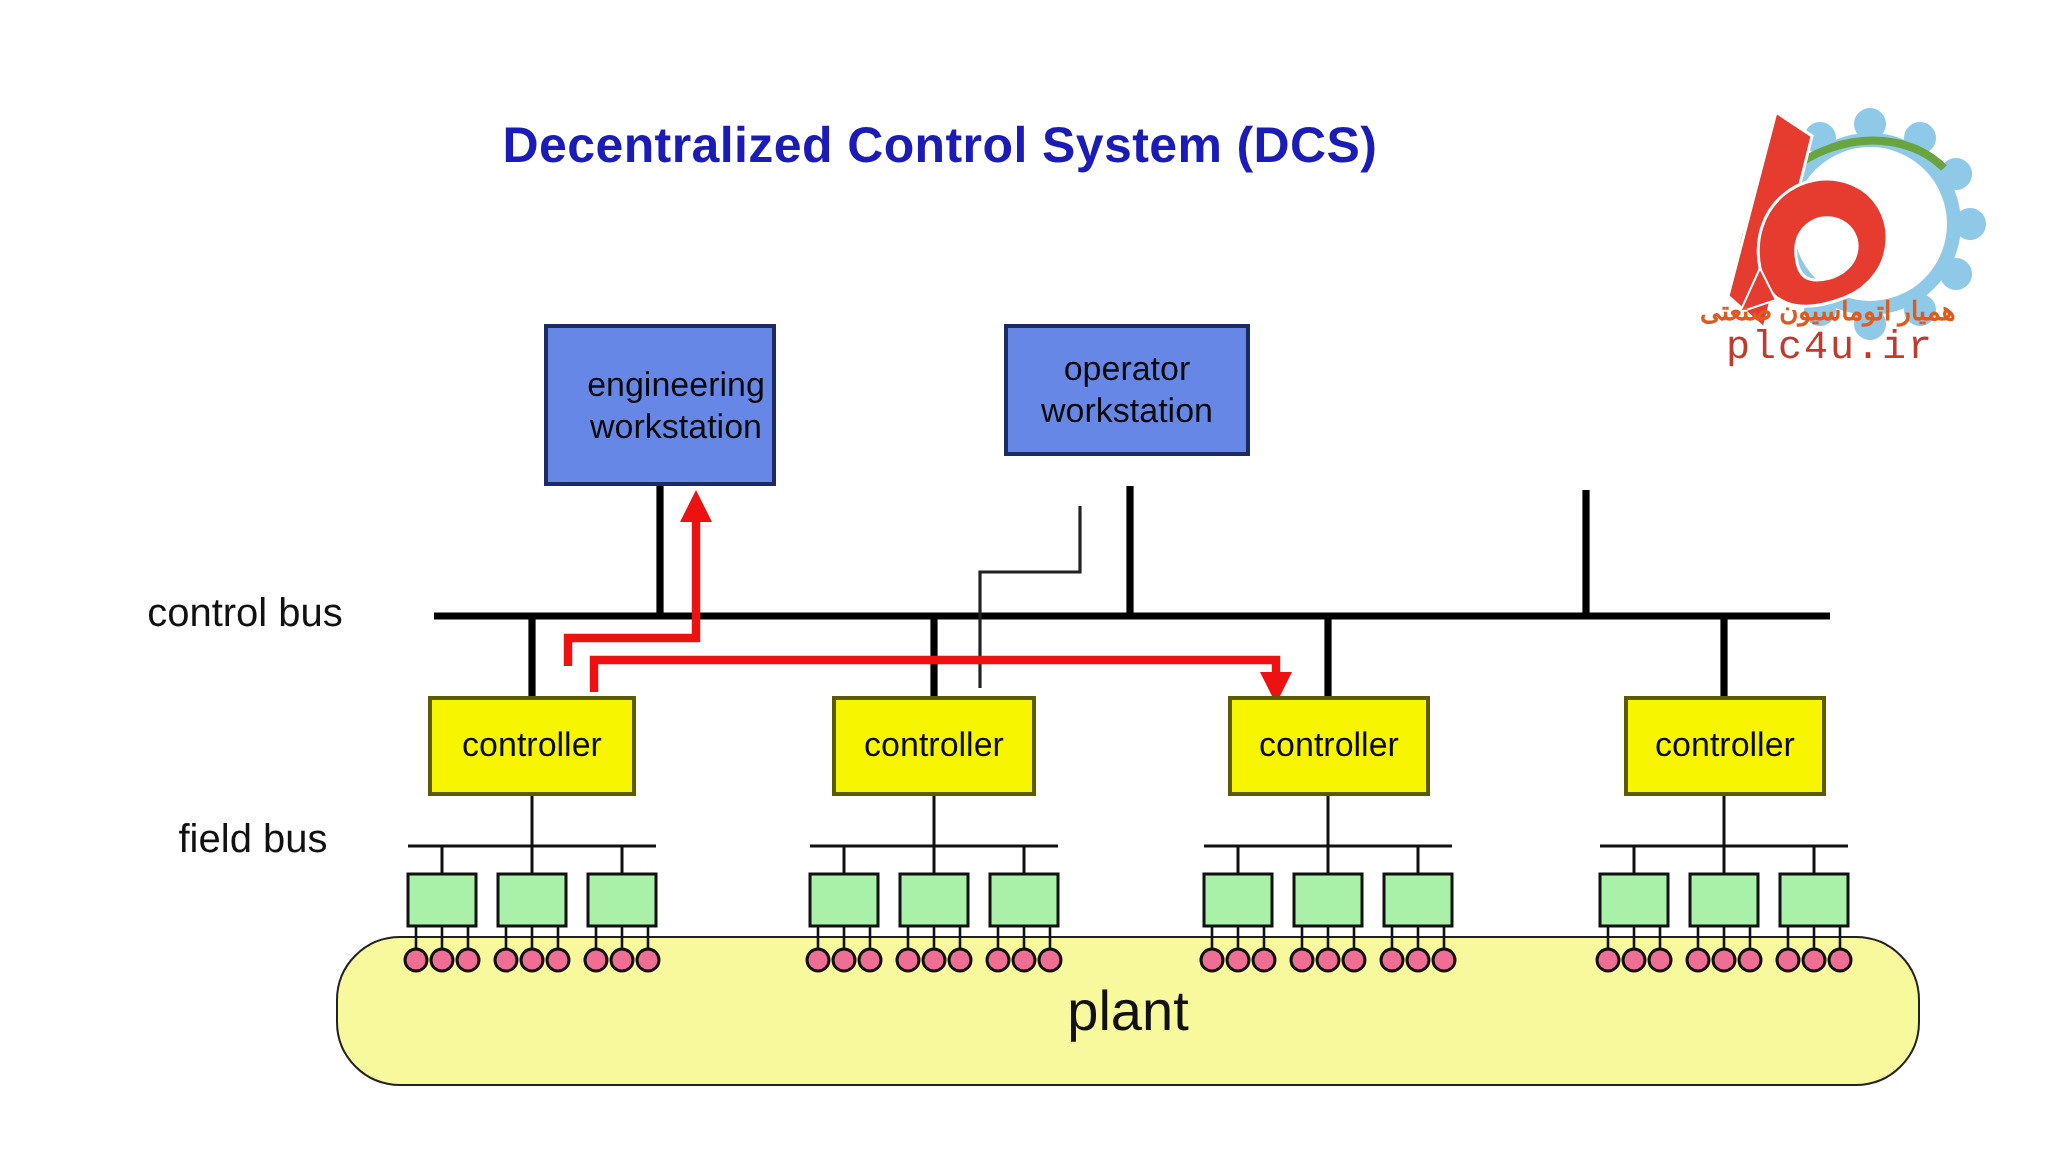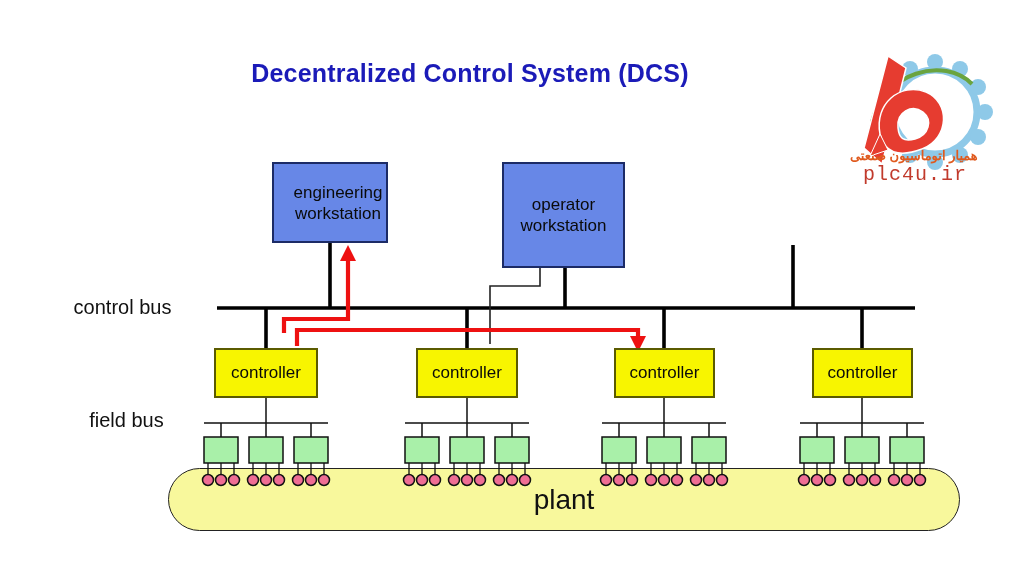--- a/index.html
+++ b/index.html
@@ -18,33 +18,33 @@
     display:flex;align-items:center;justify-content:center;text-align:center;
     box-sizing:border-box;z-index:4;color:#0a0a0a;
   }
   .ws{
     background:#6787e7;border:2px solid #1c2b66;font-size:17px;line-height:21px;
   }
   .ctrl{
     background:#f8f500;border:2px solid #5b5b00;font-size:17px;
   }
   .ws-eng{left:272px;top:162px;width:116px;height:81px;padding-left:16px;}
-  .ws-op {left:502px;top:162px;width:123px;height:106px;}
+  .ws-op {left:502px;top:162px;width:123px;height:66px;}
   .ws-dl {left:733px;top:161px;width:120px;height:85px;}
   .c1{left:214px;top:348px;width:104px;height:50px;}
   .c2{left:416px;top:348px;width:102px;height:50px;}
   .c3{left:614px;top:348px;width:101px;height:50px;}
   .c4{left:812px;top:348px;width:101px;height:50px;}
   
   .buslabel{font-size:20px;color:#111;z-index:5;}
   .lbl-control{left:60px;top:296px;width:125px;text-align:center;}
   .lbl-field{left:64px;top:409px;width:125px;text-align:center;}
   
   .plant{
-    left:168px;top:468px;width:792px;height:63px;background:#f8f89c;
+    left:168px;top:468px;width:792px;height:75px;background:#f8f89c;
     border:1.6px solid #222;border-radius:32px;z-index:1;
     display:flex;align-items:center;justify-content:center;
     font-size:28px;color:#111;box-sizing:border-box;
   }
   svg.wires{left:0;top:0;z-index:2;}
   
   .logo-svg{left:852px;top:42px;z-index:5;}
   .logo-tagline{
     left:850px;top:148px;width:130px;text-align:left;direction:rtl;
     font-size:13px;color:#e05a1e;z-index:6;font-weight:bold;

